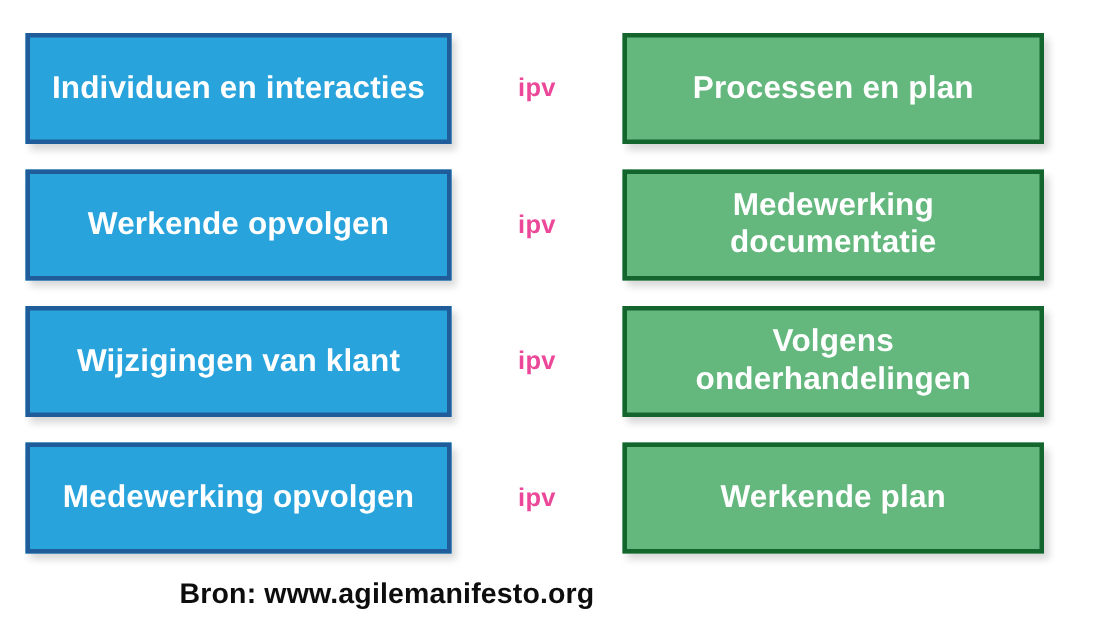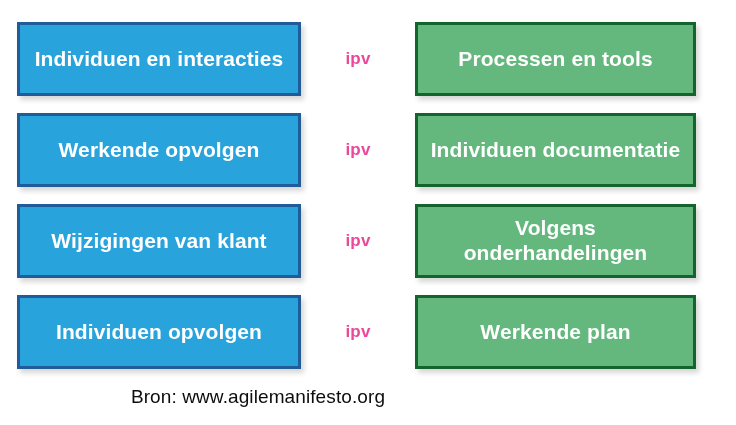--- a/index.html
+++ b/index.html
@@ -93,64 +93,64 @@
   }
 
   .source {
     position: absolute;
     left: 0;
     top: 386px;
     width: 516px;
     text-align: center;
     color: #0d0d0d;
     font-size: 19px;
-    font-weight: 400;
+    font-weight: 700;
     letter-spacing: 0.1px;
   }
 </style>
 </head>
 <body>
 
 <div class="slide">
 
   <div class="rows">
 
     <div class="row row-1">
       <div class="box box-left">
         <span class="box-text">Individuen en interacties</span>
       </div>
       <div class="ipv">ipv</div>
       <div class="box box-right">
-        <span class="box-text">Processen en tools</span>
+        <span class="box-text">Processen en plan</span>
       </div>
     </div>
 
     <div class="row row-2">
       <div class="box box-left">
         <span class="box-text">Werkende opvolgen</span>
       </div>
       <div class="ipv">ipv</div>
       <div class="box box-right">
-        <span class="box-text">Individuen documentatie</span>
+        <span class="box-text">Medewerking documentatie</span>
       </div>
     </div>
 
     <div class="row row-3">
       <div class="box box-left">
         <span class="box-text">Wijzigingen van klant</span>
       </div>
       <div class="ipv">ipv</div>
       <div class="box box-right">
         <span class="box-text">Volgens onderhandelingen</span>
       </div>
     </div>
 
     <div class="row row-4">
       <div class="box box-left">
-        <span class="box-text">Individuen opvolgen</span>
+        <span class="box-text">Medewerking opvolgen</span>
       </div>
       <div class="ipv">ipv</div>
       <div class="box box-right">
         <span class="box-text">Werkende plan</span>
       </div>
     </div>
 
   </div>
 
   <div class="source">Bron: www.agilemanifesto.org</div>

